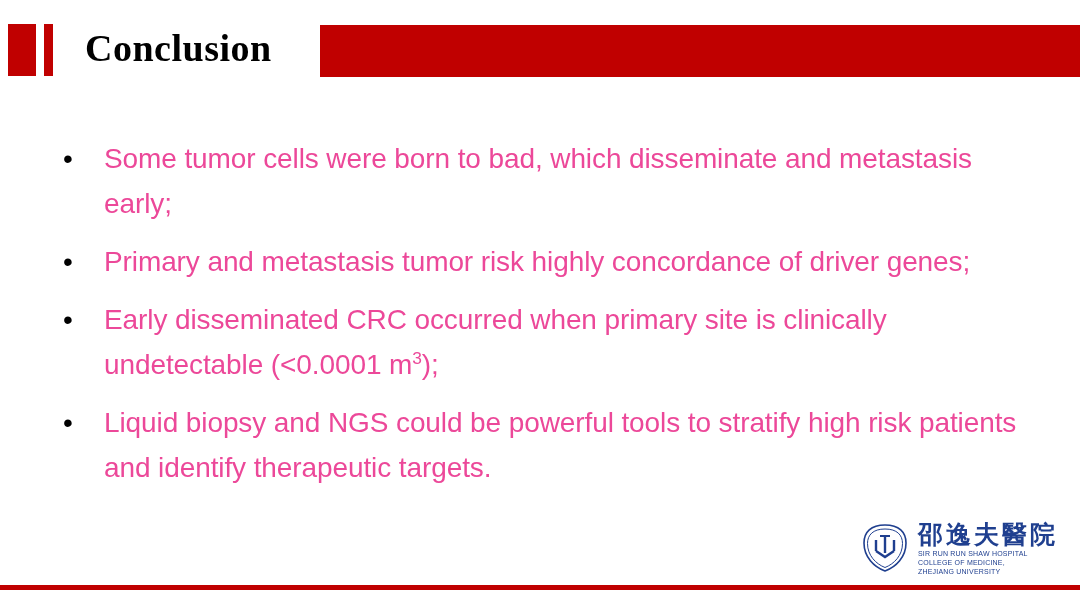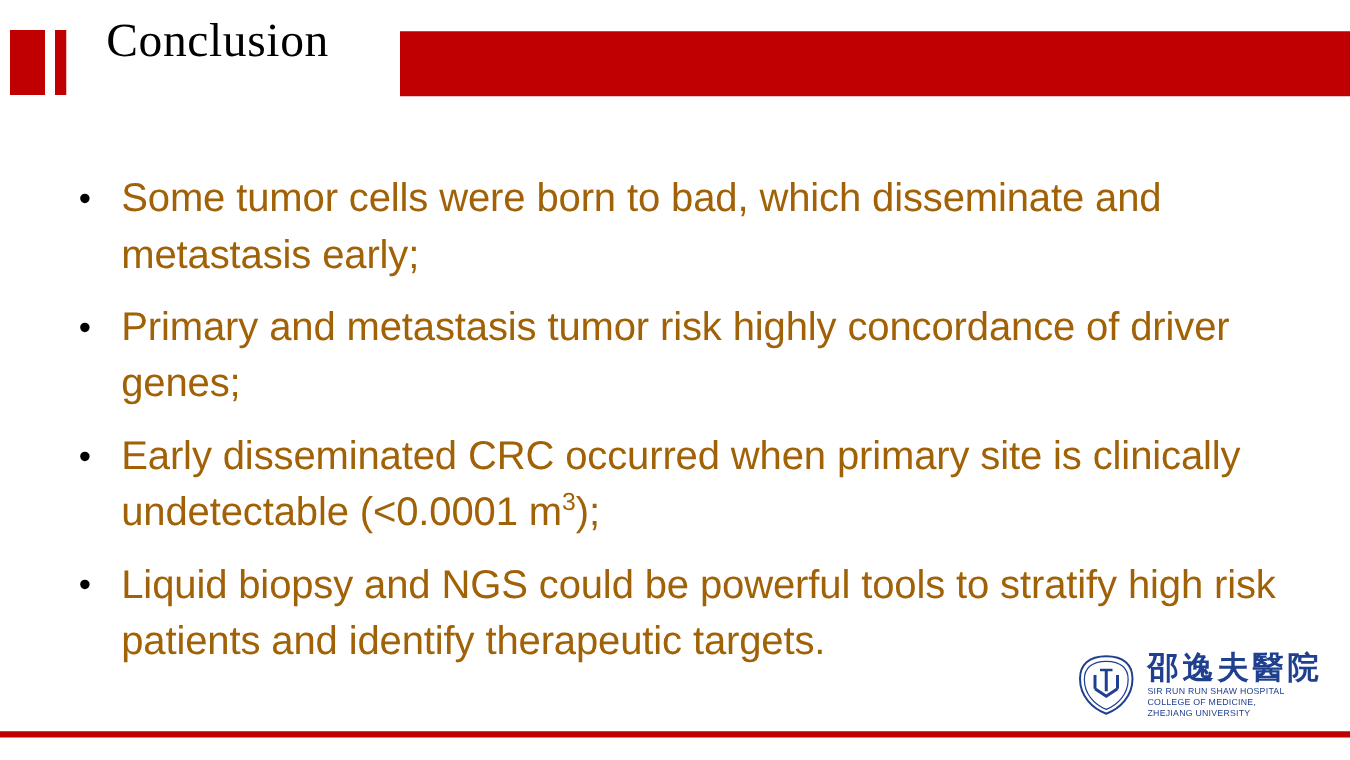--- a/index.html
+++ b/index.html
@@ -41,23 +41,23 @@
     position: absolute;
     left: 44px;
     top: 24px;
     width: 9px;
     height: 52px;
     background: #c00000;
   }
   .title-text {
     position: absolute;
     left: 85px;
-    top: 11px;
+    top: 26px;
     font-family: "Liberation Serif", serif;
-    font-weight: normal;
+    font-weight: bold;
     font-size: 38px;
     color: #000000;
     letter-spacing: 0.5px;
     white-space: nowrap;
   }
   .header-band {
     position: absolute;
     left: 320px;
     top: 25px;
     width: 760px;
@@ -82,24 +82,25 @@
     width: 42px;
     font-size: 28px;
     line-height: 45px;
     color: #000000;
     text-align: left;
     padding-left: 8px;
     box-sizing: border-box;
   }
   .bullet-text {
     flex: 1 1 auto;
-    font-size: 32px;
+    font-size: 28px;
     line-height: 45px;
-    color: #a16207;
+    color: #ec4899;
     letter-spacing: -0.1px;
+    margin-left: 7px;
   }
   .bullet-text sup {
     font-size: 0.62em;
     vertical-align: super;
     line-height: 0;
   }
 
   
   .footer-line {
     position: absolute;

